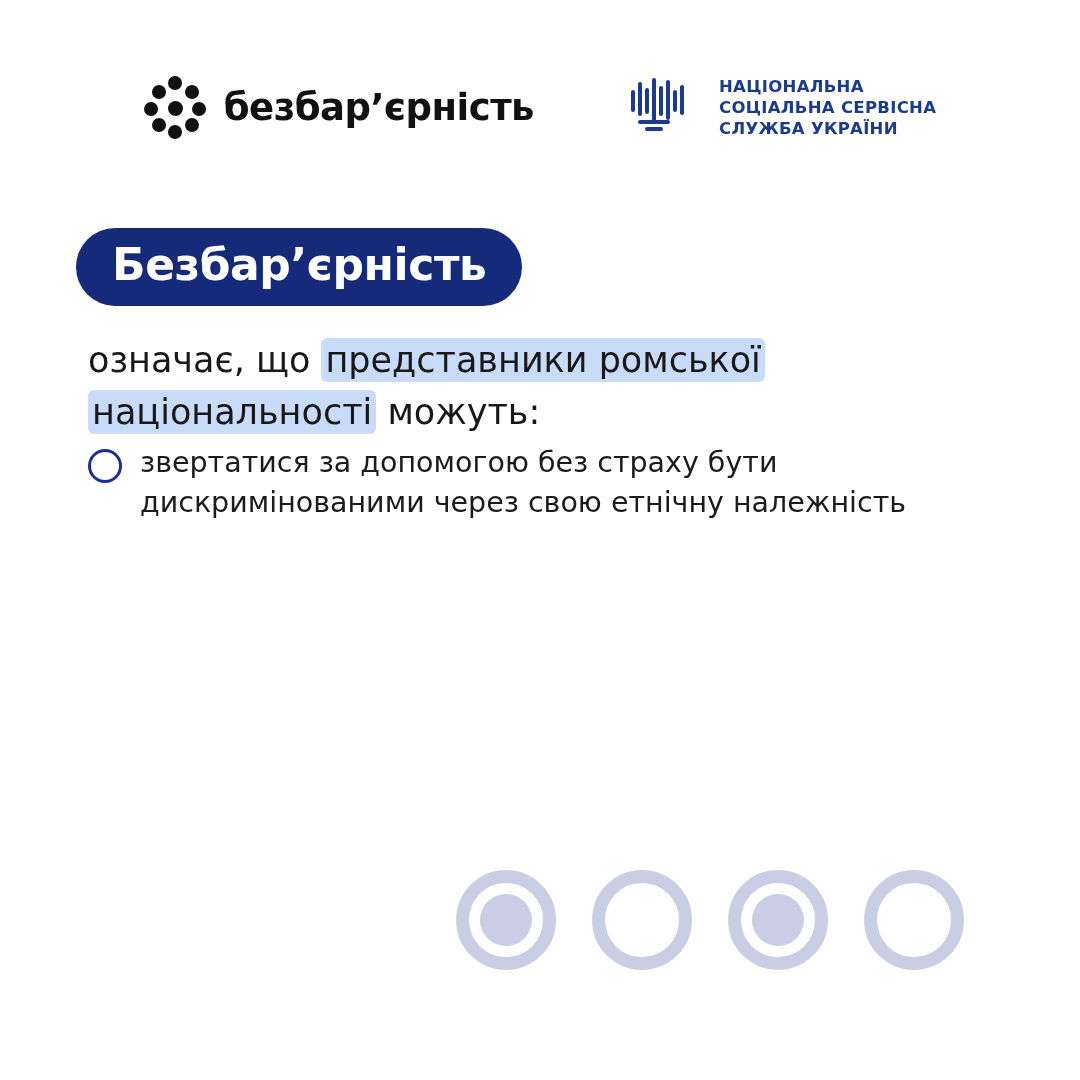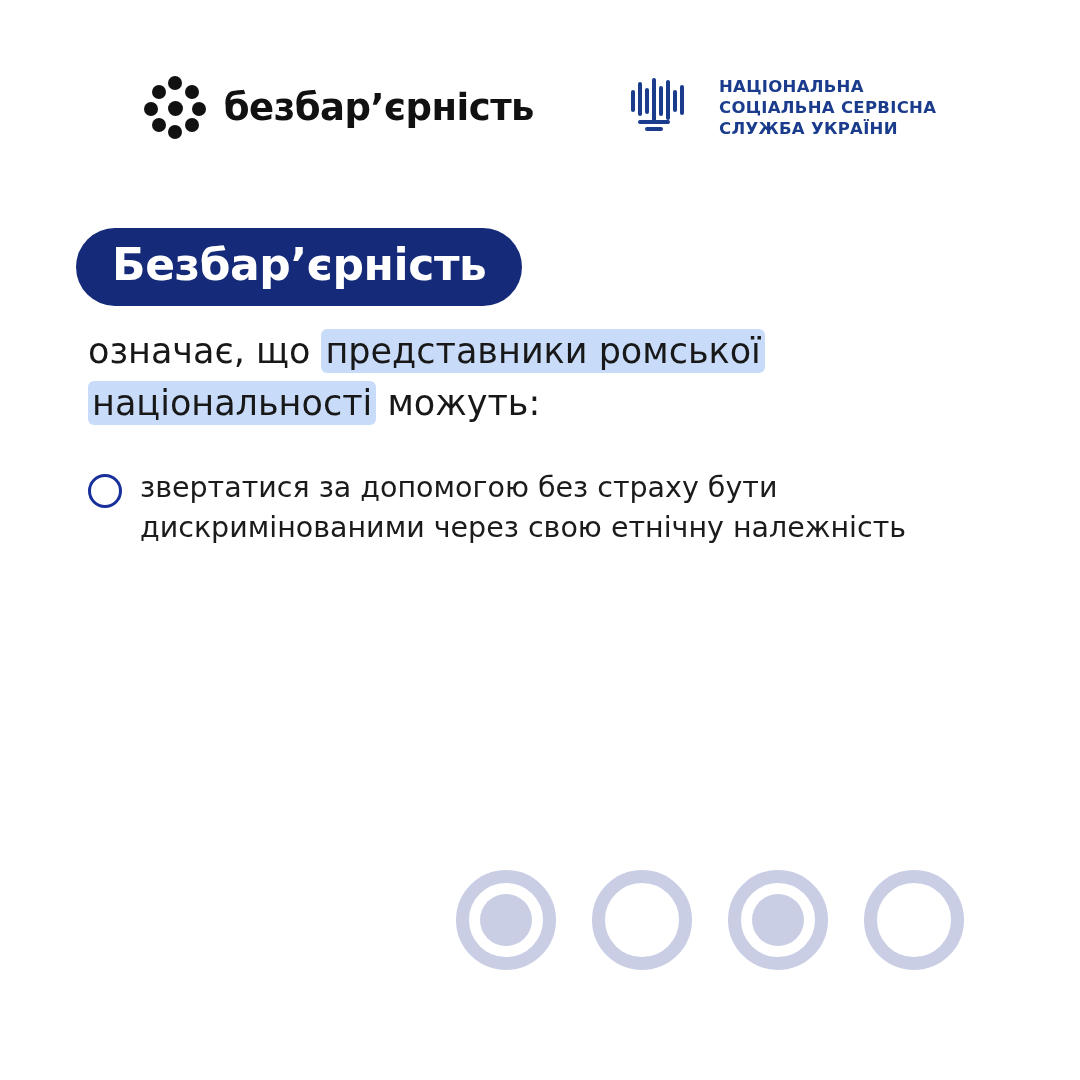--- a/index.html
+++ b/index.html
@@ -83,40 +83,40 @@
     border-radius: 40px;
     padding: 13px 36px 17px 36px;
     font-size: 44px;
     font-weight: 700;
     letter-spacing: -0.4px;
     line-height: 1.1;
   }
 
   .subtitle {
     position: absolute;
-    top: 325px;
+    top: 334px;
     left: 88px;
     width: 880px;
     font-size: 35px;
     line-height: 52px;
     color: #181818;
     font-weight: 400;
   }
   .hl {
     background: #c8dcfa;
     border-radius: 6px;
     padding: 2px 4px;
     box-decoration-break: clone;
     -webkit-box-decoration-break: clone;
   }
 
   
   .list {
     position: absolute;
-    top: 468px;
+    top: 443px;
     left: 88px;
     width: 930px;
   }
   .list-item {
     display: flex;
     align-items: flex-start;
     margin-bottom: 44px;
   }
   .bullet-ring {
     flex: 0 0 auto;

